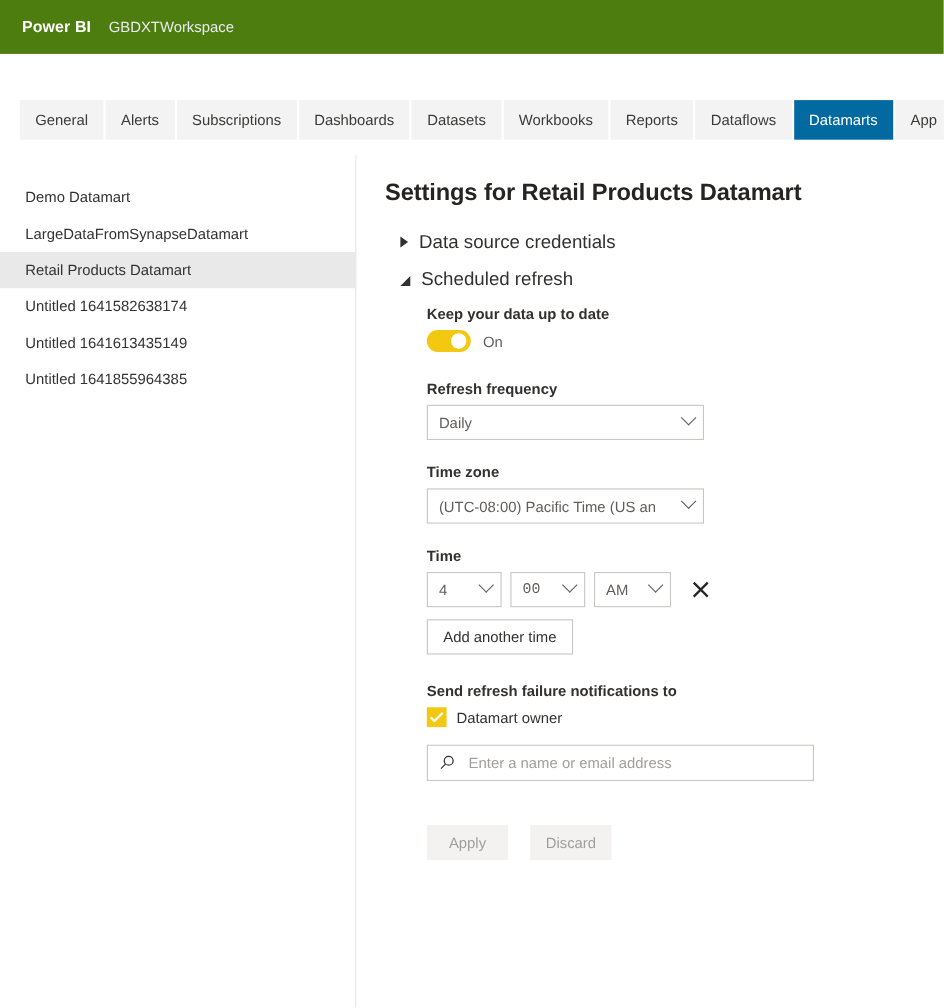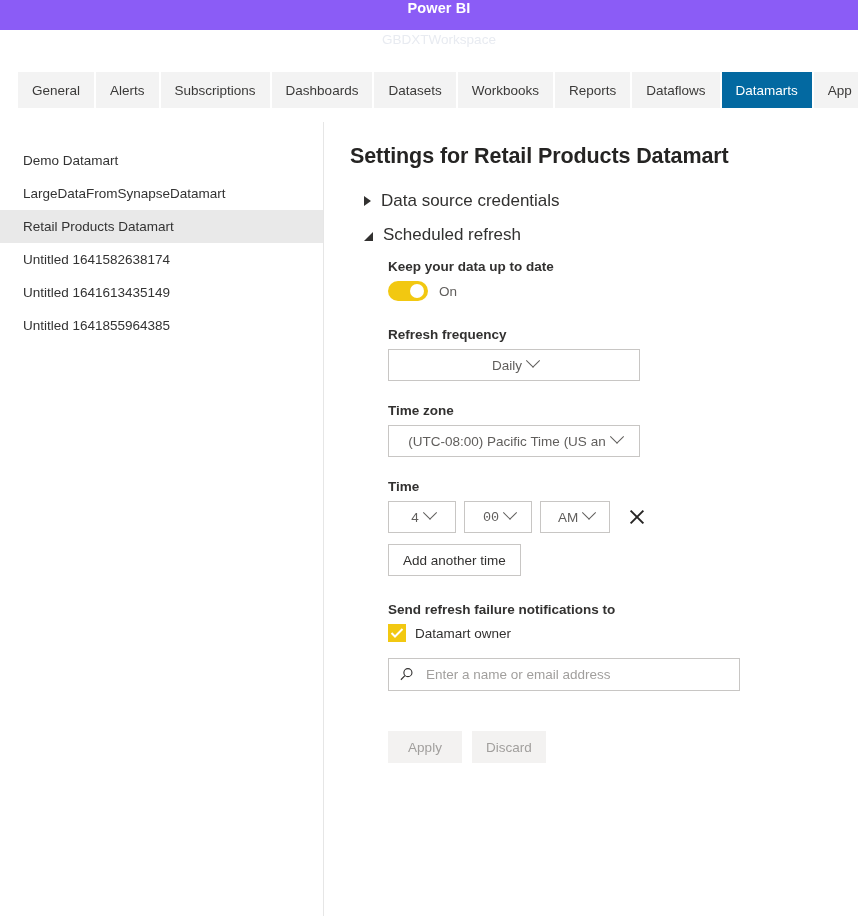--- a/index.html
+++ b/index.html
@@ -7,27 +7,26 @@
     margin: 0; padding: 0;
     width: 858px; height: 916px;
     background: #ffffff;
     font-family: "Liberation Sans", sans-serif;
     color: #252423;
     overflow: hidden;
   }
 
   
   .header {
-    height: 30px;
-    background: #8b5cf6;
+    height: 49px;
+    background: #4d7c0f;
     display: flex;
     align-items: center;
     padding-left: 20px;
     gap: 16px;
-    flex-direction: column;
   }
   .brand {
     color: #ffffff;
     font-size: 14.5px;
     font-weight: bold;
     letter-spacing: .1px;
     white-space: nowrap;
   }
   .workspace-name {
     color: #e8ebf1;
@@ -151,21 +150,21 @@
   }
   .toggle-label { font-size: 13.5px; color: #605e5c; }
 
   
   .select {
     height: 32px;
     border: 1px solid #c8c6c4;
     background: #ffffff;
     display: inline-flex;
     align-items: center;
-    justify-content: center;
+    justify-content: space-between;
     padding: 0 8px 0 10px;
     font-size: 13.5px;
     color: #605e5c;
     cursor: pointer;
     white-space: nowrap;
     overflow: hidden;
   }
   .select .val { overflow: hidden; text-overflow: clip; }
   .chev {
     flex: 0 0 auto;
@@ -237,21 +236,21 @@
     border: none; outline: none;
     font-size: 13.5px;
     color: #323130;
     font-family: "Liberation Sans", sans-serif;
     width: 290px;
     background: transparent;
   }
   .search-box input::placeholder { color: #a19f9d; }
 
   
-  .actions { display: flex; gap: 10px; margin-top: 40px; }
+  .actions { display: flex; gap: 20px; margin-top: 40px; }
   .btn-disabled {
     height: 32px;
     min-width: 74px;
     border: none;
     background: #f3f2f1;
     color: #a19f9d;
     font-size: 13.5px;
     cursor: default;
     padding: 0 14px;
     font-family: "Liberation Sans", sans-serif;

